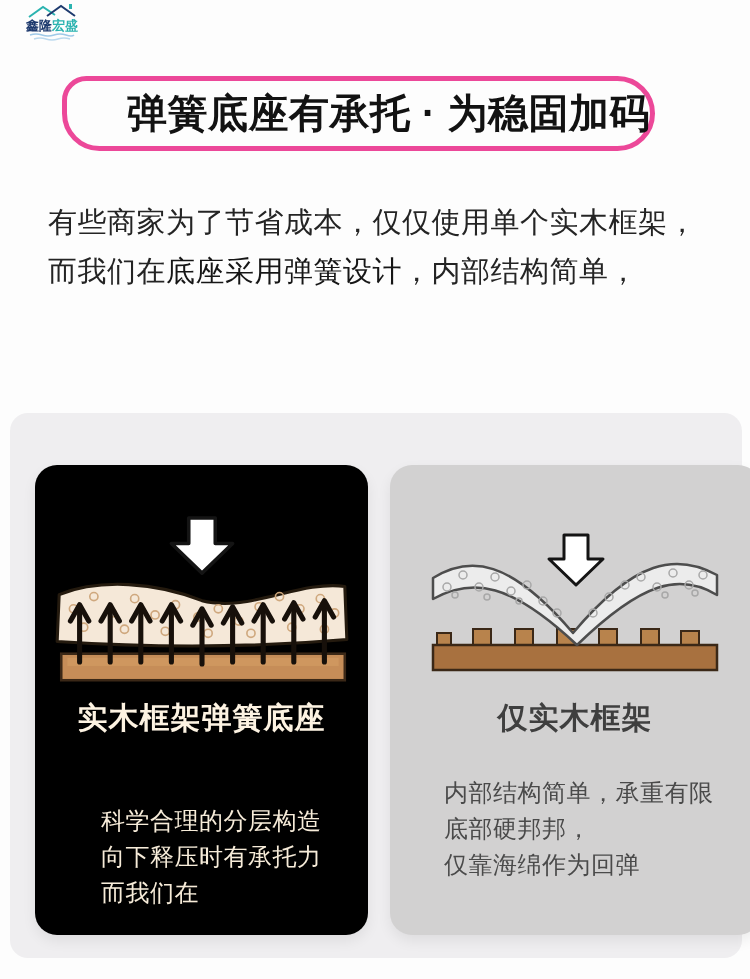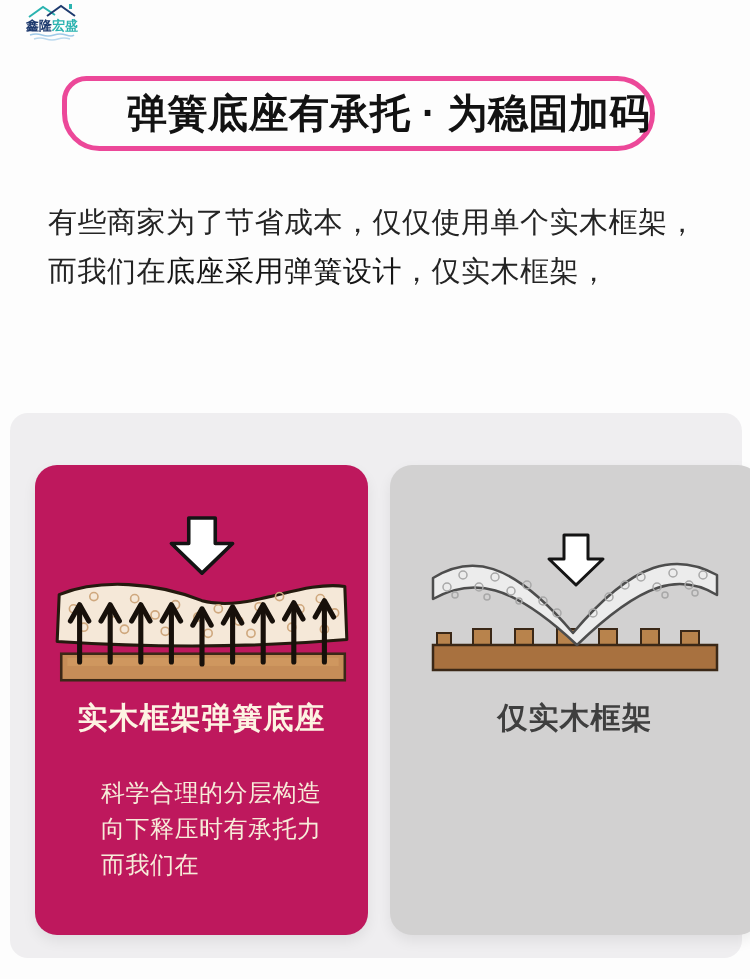--- a/index.html
+++ b/index.html
@@ -43,36 +43,36 @@
   .panel {
     position: absolute; left: 10px; top: 413px;
     width: 732px; height: 545px;
     background: #efeef0; border-radius: 18px;
   }
   .card {
     position: absolute; top: 52px; height: 470px;
     border-radius: 22px;
     box-shadow: 0 6px 14px rgba(0,0,0,0.07);
   }
-  .card-left  { left: 25px;  width: 333px; background: #be185d; color: #f7ecd9; }
+  .card-left  { left: 25px;  width: 333px; background: #000000; color: #f7ecd9; }
   .card-right { left: 380px; width: 370px; background: #d2d1d1; color: #4a4a4a; }
 
   .card .illus { position: absolute; left: 50%; transform: translateX(-50%); }
   .card-left  .illus { top: 50px; width: 306px; }
   .card-right .illus { top: 68px; width: 300px; }
 
   .card .card-title {
     position: absolute; top: 233px; left: 0; right: 0;
     text-align: center; font-size: 30px; font-weight: 900; letter-spacing: 1px;
   }
   .card-left  .card-title { color: #fdf3e2; }
   .card-right .card-title { color: #3f3f3f; }
 
   .card .card-body { position: absolute; top: 310px; }
-  .card-left  .card-body { left: 66px; }
+  .card-left  .card-body { left: 66px; margin-top: 28px; }
   .card-right .card-body { left: 54px; }
   .card .card-body .bline { font-size: 24px; line-height: 36px; letter-spacing: 0.5px; }
 </style>
 </head>
 <body>
 
 <div class="logo">
   <svg class="logo-roof" width="54" height="16" viewBox="0 0 54 16">
     <path d="M4 14 L18 4 L30 12" fill="none" stroke="#2bb3b0" stroke-width="2"></path>
     <path d="M22 13 L36 3 L50 13" fill="none" stroke="#1e3a6e" stroke-width="2"></path>
@@ -84,21 +84,21 @@
     <path d="M6 6 Q12 4 18 6 T30 6 T42 6" fill="none" stroke="#bcd9ee" stroke-width="1.4"></path>
   </svg>
 </div>
 
 <div class="title-box">
   <span class="title-text">弹簧底座有承托 · 为稳固加码</span>
 </div>
 
 <div class="intro">
   <div class="line">有些商家为了节省成本，仅仅使用单个实木框架，</div>
-  <div class="line"><span>而我们在</span><b>底座采用弹簧设计</b><span>，仅实木框架，</span></div>
+  <div class="line"><span>而我们在</span><b>底座采用弹簧设计</b><span>，内部结构简单，</span></div>
 </div>
 
 <div class="panel">
 
   <div class="card card-left">
     <svg class="illus" viewBox="0 0 300 165">
 
       <polygon points="137,3 163,3 163,28 180,28 150,57 120,28 137,28" fill="#ffffff" stroke="#141414" stroke-width="3.5" stroke-linejoin="round"></polygon>
 
       <g>
@@ -218,15 +218,20 @@
           <circle cx="264" cy="52" r="4"></circle>
             <circle cx="278" cy="42" r="4"></circle>
           <circle cx="240" cy="62" r="3"></circle>
             <circle cx="270" cy="60" r="3"></circle>
         </g>
       </g>
 
       <polygon points="139,2 163,2 163,26 178,26 151,52 124,26 139,26" fill="#ffffff" stroke="#141414" stroke-width="3" stroke-linejoin="round"></polygon>
     </svg>
     <div class="card-title">仅实木框架</div>
+    <div class="card-body">
+      <div class="bline">内部结构简单，承重有限</div>
+      <div class="bline">底部硬邦邦，</div>
+      <div class="bline">仅靠海绵作为回弹</div>
+    </div>
   </div>
 
 </div>
 
 </body></html>

